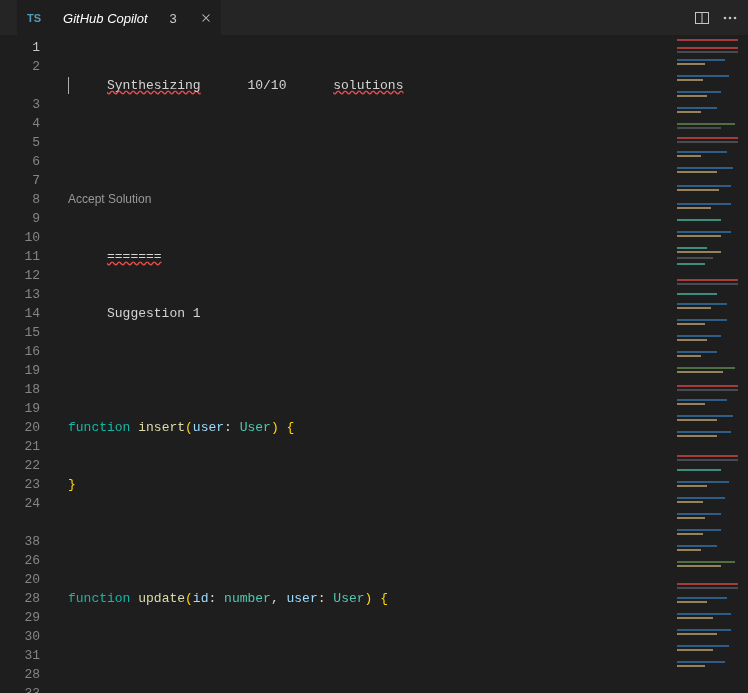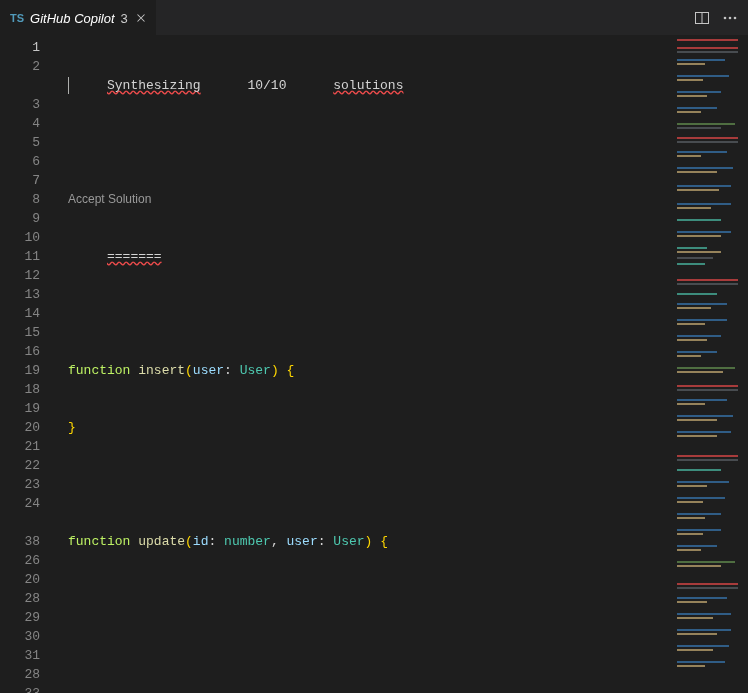--- a/index.html
+++ b/index.html
@@ -16,26 +16,27 @@
     height: 35px;
     background: #252526;
     display: flex;
     align-items: stretch;
   }
   .tab {
     background: #1e1e1e;
     display: flex;
     align-items: center;
     padding: 0 8px 0 10px;
-    gap: 6px;
+    gap: 22px;
     border-top: 1px solid transparent;
     font-size: 13px;
     font-style: italic;
     cursor: pointer;
     color: #ffffff;
+    margin-left: 17px;
   }
   .ts-badge {
     color: #519aba;
     font-weight: 700;
     font-size: 11px;
     font-style: normal;
   }
   .tab-mod { color: #cccccc; font-style: normal; font-size: 13px; }
   .tab-close { color: #c5c5c5; font-style: normal; cursor: pointer; display:flex; align-items:center;}
   .tab-close svg { width:14px; height:14px; }
@@ -107,21 +108,21 @@
     opacity: 0.65;
   }
   .mm-red   { background: #f14c4c; }
   .mm-blue  { background: #3b7fbf; }
   .mm-teal  { background: #4ec9b0; }
   .mm-green { background: #6a9955; }
   .mm-plain { background: #60656b; }
   .mm-gold  { background: #d7ba7d; }
 
   
-  .kw    { color: #bef264; }
+  .kw    { color: #14b8a6; }
   .fn    { color: #dcdcaa; }
   .id    { color: #9cdcfe; }
   .type  { color: #4ec9b0; }
   .punct { color: #d4d4d4; }
   .paren { color: #ffd700; }
   .brace { color: #da70d6; }
   .text  { color: #d4d4d4; margin-left: 39px; }
   .squig { text-decoration: underline wavy #f14c4c; text-decoration-skip-ink: none; }
   .indent-guide::before {
     content:"";
@@ -199,20 +200,21 @@
     <div class="ln">31</div>
     <div class="ln">28</div>
     <div class="ln">33</div>
   </div>
 
   <div class="code">
     <div class="row cursor"><span class="text squig">Synthesizing</span><span class="text"> 10/10 </span><span class="text squig">solutions</span></div>
     <div class="row"></div>
     <div class="codelens">Accept Solution</div>
     <div class="row"><span class="text squig">=======</span></div>
+    <div class="row"><span class="text">Suggestion 1</span></div>
     <div class="row"></div>
     <div class="row"><span class="kw">function</span><span class="punct"> </span><span class="fn">insert</span><span class="paren">(</span><span class="id">user</span><span class="punct">: </span><span class="type">User</span><span class="paren">)</span><span class="punct"> </span><span class="paren">{</span></div>
     <div class="row"><span class="paren">}</span></div>
     <div class="row"></div>
     <div class="row"><span class="kw">function</span><span class="punct"> </span><span class="fn">update</span><span class="paren">(</span><span class="id">id</span><span class="punct">: </span><span class="type">number</span><span class="punct">, </span><span class="id">user</span><span class="punct">: </span><span class="type">User</span><span class="paren">)</span><span class="punct"> </span><span class="paren">{</span></div>
     
     
     
     
     

